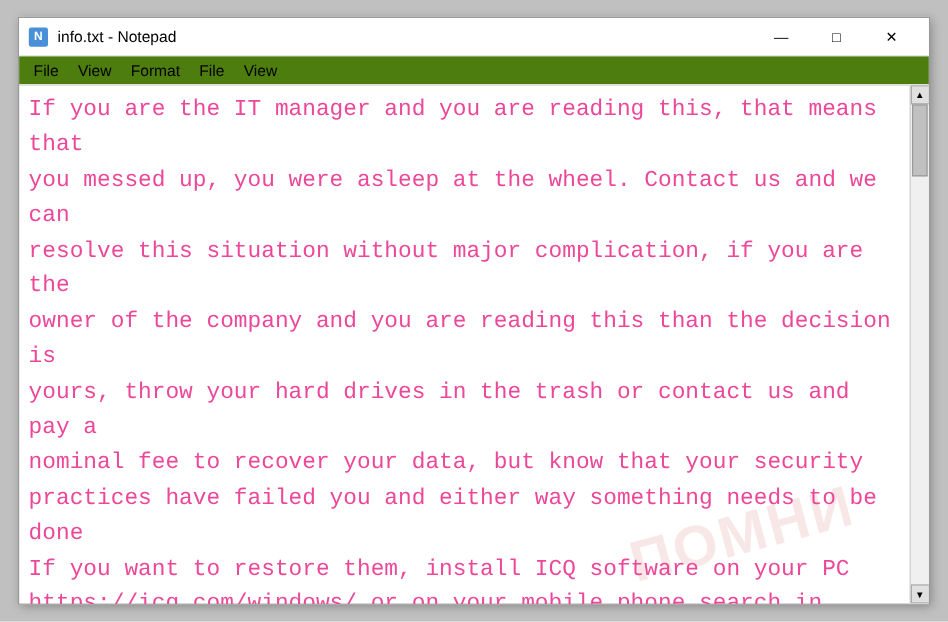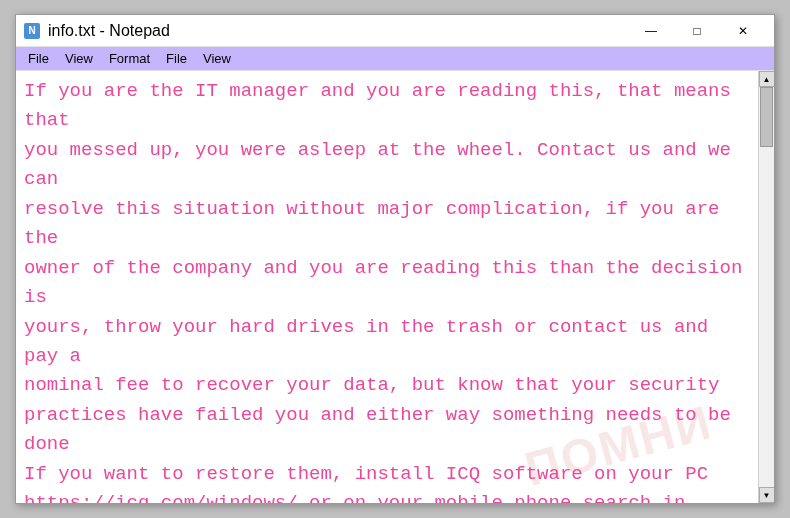--- a/index.html
+++ b/index.html
@@ -48,21 +48,21 @@
       align-items: center;
       justify-content: center;
       color: white;
       font-size: 10px;
       font-weight: bold;
       flex-shrink: 0;
     }
 
     .title-bar-text {
       flex: 1;
-      font-size: 16px;
+      font-size: 13px;
       color: #000000;
     }
 
     .title-bar-controls {
       display: flex;
       gap: 0;
     }
 
     .title-bar-btn {
       width: 46px;
@@ -76,21 +76,21 @@
       border: none;
       background: transparent;
     }
 
     .menu-bar {
       height: 24px;
       display: flex;
       align-items: center;
       padding: 0 4px;
       border-bottom: 1px solid #e0e0e0;
-      background: #c4b5fd;
+      background: #4d7c0f;
     }
 
     .menu-item {
       padding: 2px 8px;
       font-size: 13px;
       color: #000000;
       cursor: pointer;
       border-radius: 2px;
     }
 

